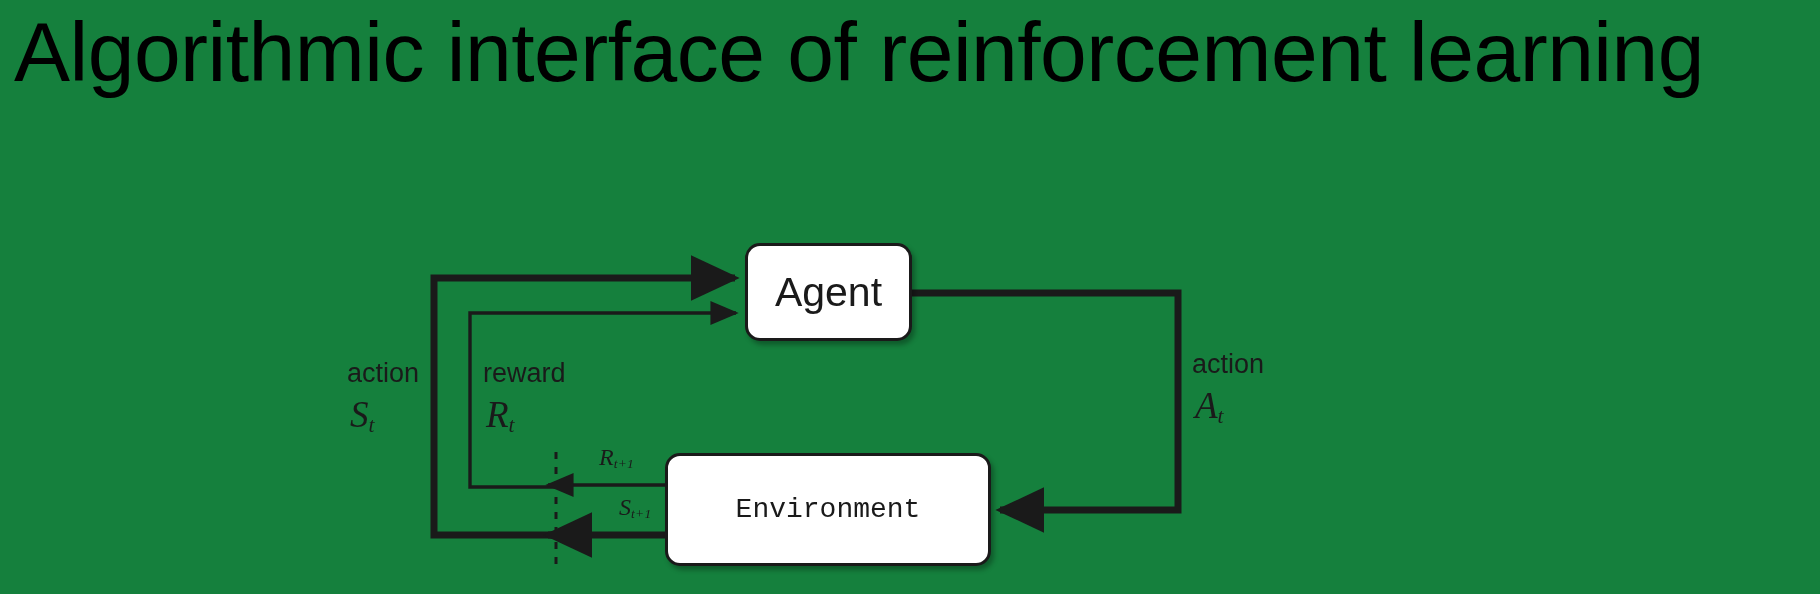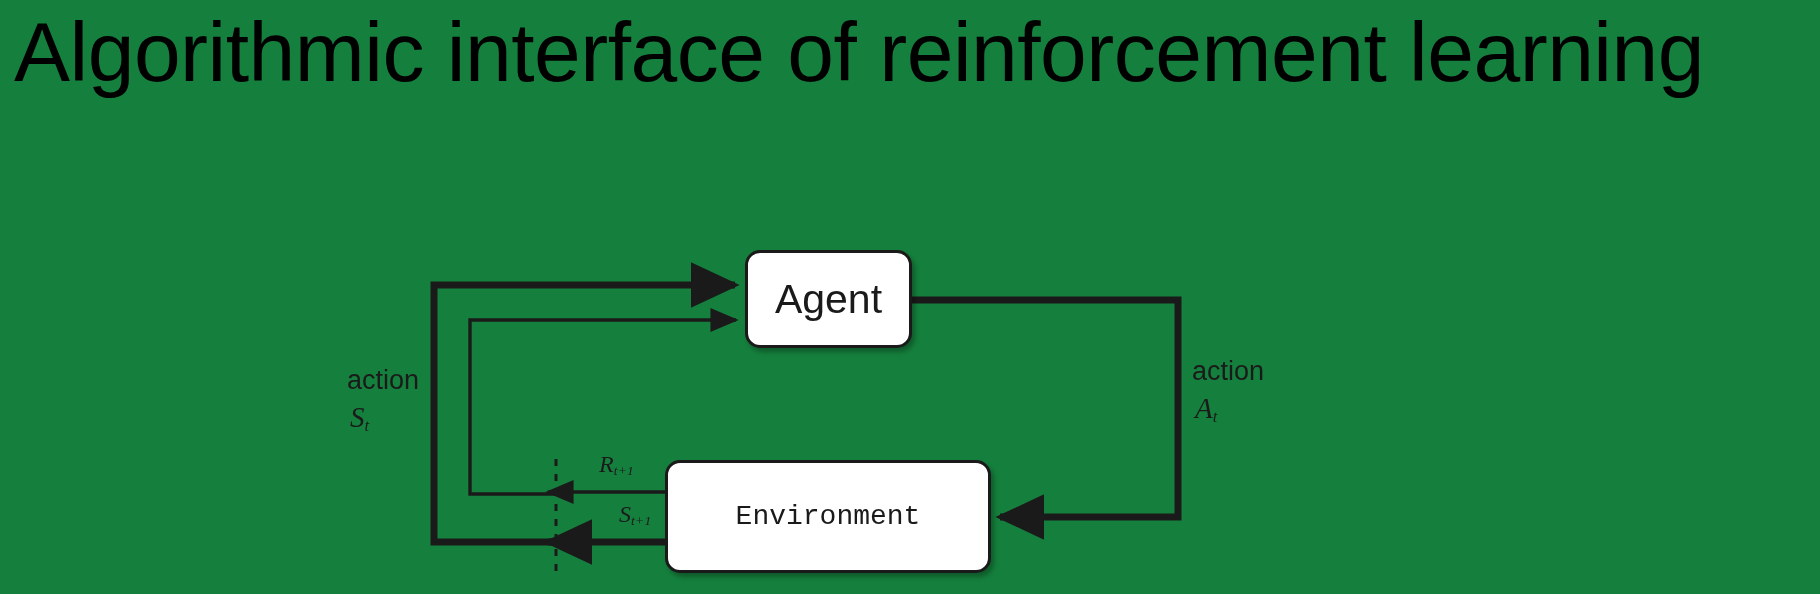--- a/index.html
+++ b/index.html
@@ -35,21 +35,20 @@
     white-space: nowrap;
   }
 
   
   #diagram {
     position: absolute;
     left: 0;
     top: 0;
     width: 1820px;
     height: 440px;
-    margin-top: 7px;
   }
   #diagram-svg {
     position: absolute;
     left: 0;
     top: 0;
     width: 1820px;
     height: 594px;
     overflow: visible;
   }
 
@@ -97,21 +96,21 @@
   .lbl-word {
     font-family: "Liberation Sans", sans-serif;
     font-size: 27px;
     font-weight: 400;
     line-height: 1.0;
     display: block;
   }
   .lbl-math {
     font-family: "Liberation Serif", serif;
     font-style: italic;
-    font-size: 29px;
+    font-size: 37px;
     line-height: 1.0;
     display: block;
     margin-top: 9px;
     margin-left: 3px;
   }
   .lbl-math sub {
     font-size: 0.58em;
     font-style: italic;
     vertical-align: -0.22em;
     letter-spacing: 0.3px;
@@ -174,20 +173,24 @@
 
     <div id="environment-box" class="node-box">
       <span class="node-label">Environment</span>
     </div>
 
     <div id="label-state" class="edge-label">
       <span class="lbl-word">action</span>
       <span class="lbl-math"><span>S</span><sub>t</sub></span>
     </div>
 
+    <div id="label-reward" class="edge-label">
+      <span class="lbl-word">reward</span>
+      <span class="lbl-math"><span>R</span><sub>t</sub></span>
+    </div>
 
     <div id="label-action" class="edge-label">
       <span class="lbl-word">action</span>
       <span class="lbl-math"><span>A</span><sub>t</sub></span>
     </div>
 
     <div id="label-reward-next" class="edge-label">
       <span class="lbl-math-inline"><span>R</span><sub>t+1</sub></span>
     </div>
 

